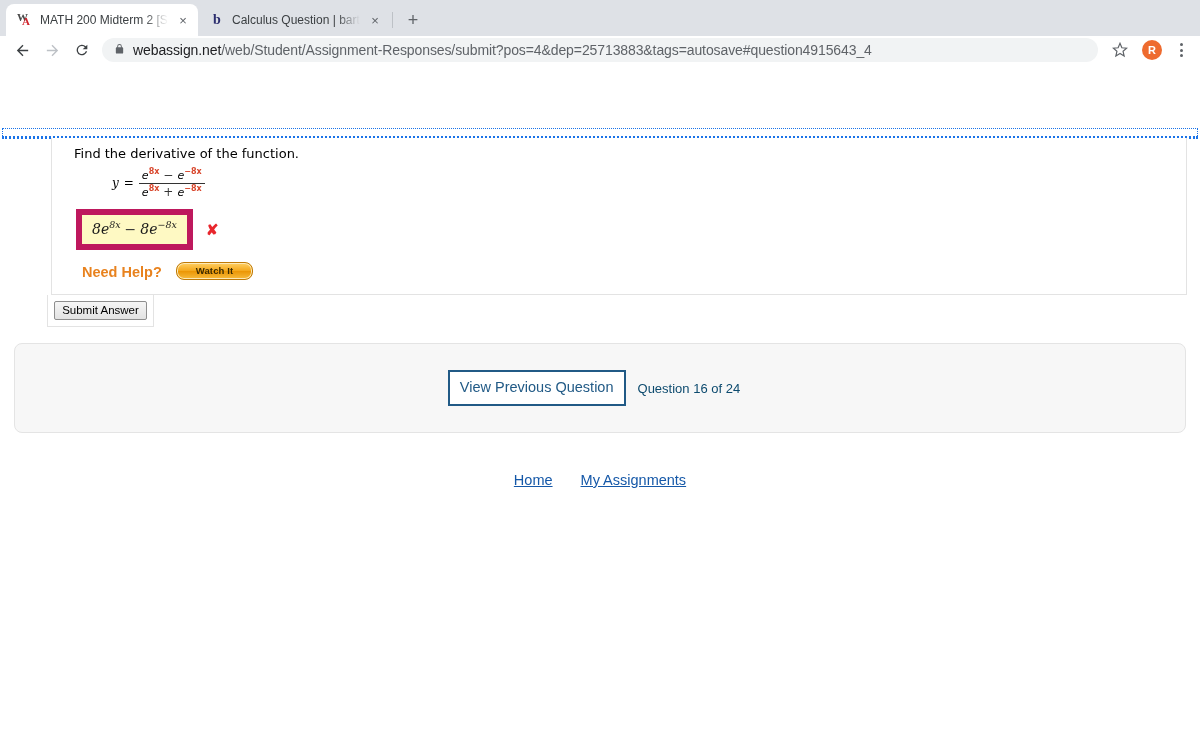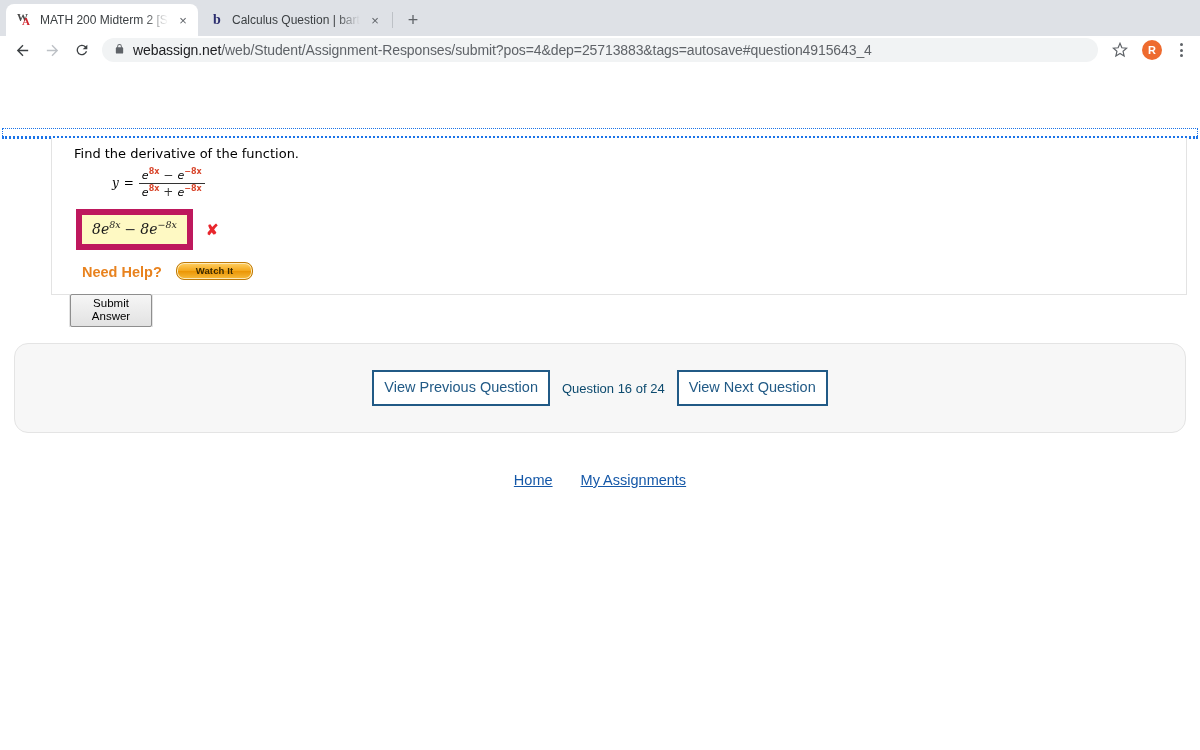--- a/index.html
+++ b/index.html
@@ -220,22 +220,22 @@
     font-weight: bold;
     color: #3a2a00;
     padding: 1px 18px 2px 18px;
     font-family: "Liberation Sans", sans-serif;
     letter-spacing: 0.1px;
   }
 
   
   .submit-panel {
     position: absolute;
-    left: 69px; top: 231px;
-    width: 84px;
+    left: 47px; top: 231px;
+    width: 107px;
     height: 32px;
     border: 1px solid #e3e3e3;
     border-top: none;
     background: #fff;
     display: flex;
     align-items: center;
     justify-content: center;
   }
   .submit-btn {
     font-family: "Liberation Sans", sans-serif;
@@ -249,21 +249,21 @@
   }
 
   
   .nav-card {
     position: absolute;
     left: 14px; top: 279px;
     width: 1172px;
     height: 90px;
     background: #f7f7f7;
     border: 1px solid #e4e4e4;
-    border-radius: 14px;
+    border-radius: 8px;
     display: flex;
     align-items: center;
     justify-content: center;
   }
   .nav-group { display: flex; align-items: center; }
   .qnav-btn {
     border: 2px solid #215a86;
     background: #ffffff;
     color: #215a86;
     font-size: 14.5px;
@@ -406,21 +406,20 @@
   </div>
 
   <div class="submit-panel">
     <button class="submit-btn">Submit Answer</button>
   </div>
 
   <div class="nav-card">
     <div class="nav-group">
       <button class="qnav-btn">View Previous Question</button>
       <span class="qnav-count">Question 16 of 24</span>
-      <button class="qnav-btn">View Next Question</button>
     </div>
   </div>
 
   <div class="footer-links">
     <a href="#">Home</a>
     <a href="#">My Assignments</a>
   </div>
 
 </div>
 

